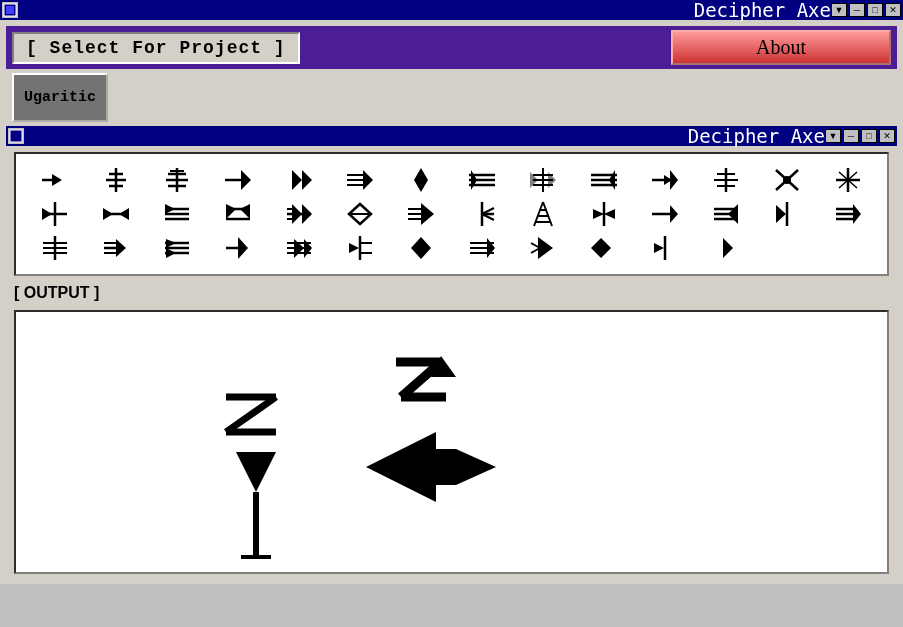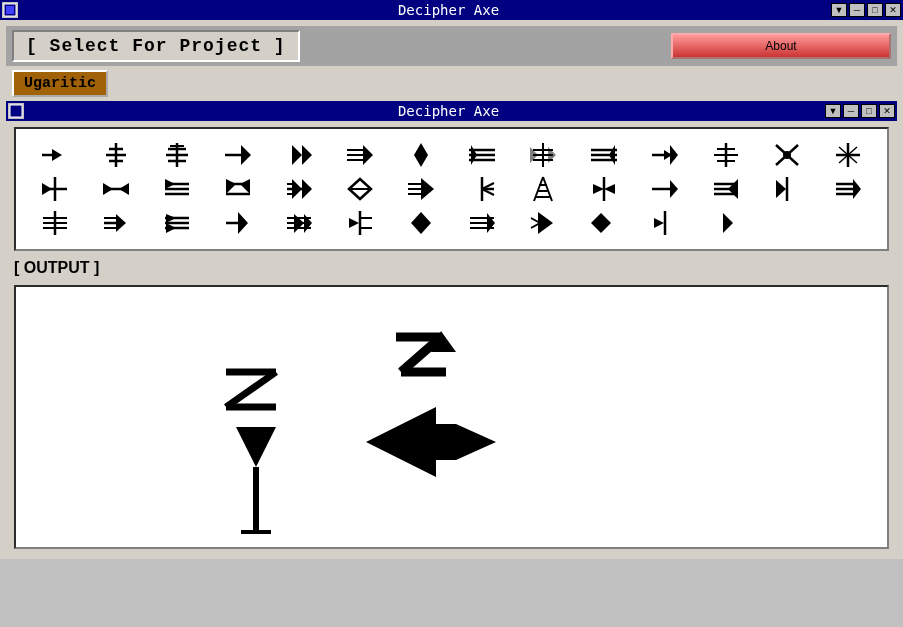--- a/index.html
+++ b/index.html
@@ -10,21 +10,21 @@
       background: #000080;
       color: white;
       text-align: center;
       padding: 3px 0;
       font-size: 13px;
       display: flex;
       align-items: center;
       justify-content: space-between;
       height: 20px;
     }
-    .title-bar-text { flex: 1; text-align: center; font-size: 14px; padding-left: 48px; }
+    .title-bar-text { flex: 1; text-align: right; font-size: 19px; padding-left: 48px; }
     .title-bar-controls { display: flex; gap: 2px; padding-right: 2px; }
     .title-btn {
       width: 16px; height: 14px;
       background: #c0c0c0;
       border: 1px solid #000;
       font-size: 9px;
       display: flex; align-items: center; justify-content: center;
       cursor: pointer;
     }
     .title-icon { width: 16px; height: 16px; background: #c0c0c0; margin-left: 2px; display: flex; align-items: center; justify-content: center; font-size: 10px; }
@@ -34,57 +34,57 @@
       background: #d4d0c8;
       padding: 6px;
     }
 
     
     .top-bar {
       display: flex;
       align-items: center;
       justify-content: space-between;
       padding: 4px 6px;
-      background: #a3a3a3;
+      background: #4c1d95;
     }
     .select-project {
       background: #d4d0c8;
       border: 2px solid #808080;
       border-right-color: #ffffff;
       border-bottom-color: #ffffff;
       font-family: 'Courier New', monospace;
       font-size: 18px;
       font-weight: bold;
       color: #000;
       padding: 4px 12px;
       cursor: pointer;
       letter-spacing: 1px;
     }
     .about-btn {
       background: linear-gradient(to bottom, #ff9999, #cc3333);
       border: 2px outset #ffaaaa;
       color: #000;
-      font-size: 12px;
+      font-size: 20px;
       padding: 4px 40px;
       cursor: pointer;
-      font-family: Liberation Sans, sans-serif;
+      font-family: Liberation Serif, serif;
       min-width: 220px;
     }
 
     
     .ugaritic-bar {
       padding: 4px 6px;
     }
     .ugaritic-btn {
-      background: #a16207;
+      background: #737373;
       border: 2px outset #ffffff;
       font-family: 'Courier New', monospace;
       font-size: 15px;
       font-weight: bold;
-      padding: 3px 10px;
+      padding: 14px 10px;
       cursor: pointer;
     }
 
     
     .title-bar2 {
       background: #000080;
       color: white;
       text-align: center;
       padding: 2px 0;
       font-size: 13px;

